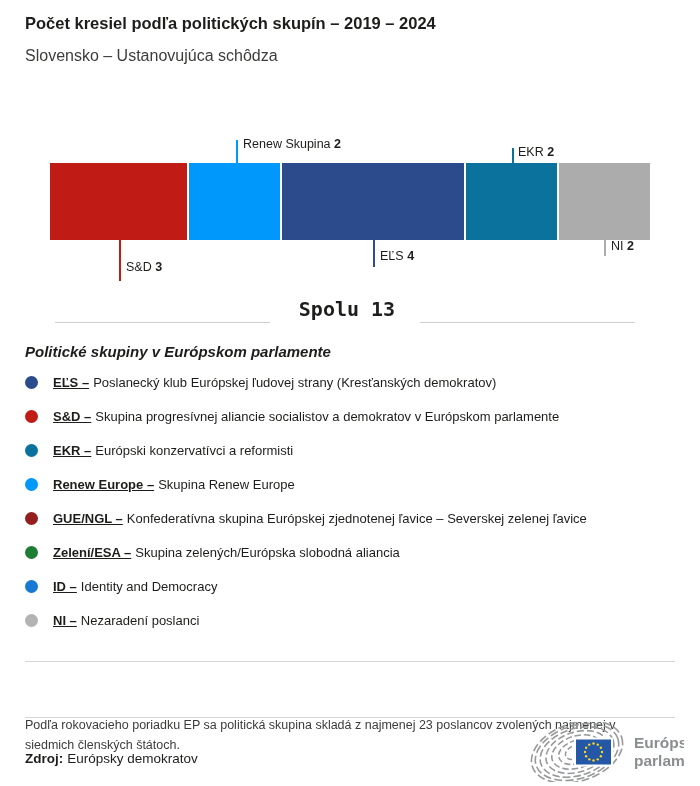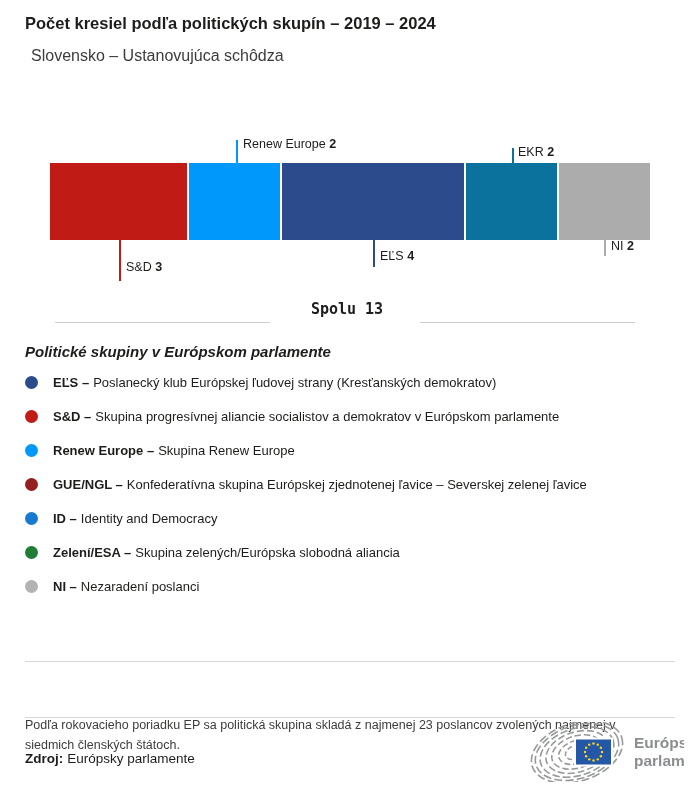--- a/index.html
+++ b/index.html
@@ -1,21 +1,21 @@
 <!DOCTYPE html>
 <html><head>
 <meta charset="utf-8">
 <style>
   html,body { margin:0; padding:0; background:#ffffff; }
   .canvas {
     position:relative; width:684px; height:786px; background:#ffffff;
     font-family:"Liberation Sans", sans-serif; color:#1d1d1b; overflow:hidden;
   }
   .title { position:absolute; left:25px; top:14px; font-size:16.5px; font-weight:bold; color:#1d1d1b; }
-  .subtitle { position:absolute; left:31px; top:47px; font-size:16px; font-weight:normal; color:#3c3c3b; }
+  .subtitle { position:absolute; left:25px; top:47px; font-size:16px; font-weight:normal; color:#3c3c3b; }
 
   
   .bar { position:absolute; left:50px; top:163px; width:600px; height:77px; display:flex; gap:2px; }
   .seg { height:100%; flex-basis:0; }
 
   
   .co-line { position:absolute; width:2px; }
   #line-renew { left:236px; top:140px; height:23px; }
   #line-ekr  { left:512px; top:148px; height:15px; }
   #line-sd   { left:119px; top:240px; height:41px; }
@@ -28,33 +28,33 @@
   #label-renew { left:243px; top:137px; }
   #label-ekr   { left:518px; top:145px; }
   #label-sd    { left:126px; top:260px; }
   #label-els   { left:380px; top:249px; }
   #label-ni    { left:611px; top:239px; }
 
   
   .total-block {
     position:absolute; left:0; top:300px; width:694px; text-align:center;
     font-family:"DejaVu Sans Mono", monospace; font-weight:bold;
-    font-size:15px; line-height:19px; color:#1d1d1b;
+    font-size:20px; line-height:19px; color:#1d1d1b;
   }
   .rule { position:absolute; top:322px; height:0; border-top:1px solid #cfcfcf; }
   #rule-left  { left:55px;  width:215px; }
   #rule-right { left:420px; width:215px; }
 
   
   .legend-heading { position:absolute; left:25px; top:343px; font-size:15px; font-weight:bold;font-style:italic; }
   .legend { position:absolute; left:25px; top:365px; width:650px; }
   .legend-item { display:flex; align-items:center; height:34px; }
   .dot { width:13px; height:13px; border-radius:50%; margin-right:15px; flex:none; }
   .li-text { font-size:13px; white-space:nowrap; }
-  .li-abbr { font-weight:bold; }
+  .li-abbr { font-weight:bold;text-decoration:underline; }
   .li-desc { margin-left:4px; font-weight:normal; }
 
   
   .hr { position:absolute; left:25px; width:650px; height:0; border-top:1px solid #d6d6d6; }
   #hr1 { top:661px; }
   #hr2 { top:717px; }
   .footnote { position:absolute; left:25px; top:671px; width:638px; font-size:12.5px; line-height:20px; color:#3c3c3b;margin-top:44px; }
   .source { position:absolute; left:25px; top:751px; font-size:13.5px; color:#1d1d1b; }
   .source .src-label { font-weight:bold; }
   .source .src-value { font-weight:normal; margin-left:4px; }
@@ -78,21 +78,21 @@
     <div class="seg" style="background-color: rgb(172, 172, 172); flex-grow: 2;"></div>
   </div>
 
   <div class="co-line" id="line-renew" style="background-color: rgb(0, 152, 251);"></div>
   <div class="co-line" id="line-ekr" style="background-color: rgb(11, 114, 158);"></div>
   <div class="co-line" id="line-sd" style="background-color: rgb(192, 27, 21);"></div>
   <div class="co-line" id="line-els" style="background-color: rgb(44, 75, 141);"></div>
   <div class="co-line" id="line-ni" style="background-color: rgb(172, 172, 172);"></div>
 
   <div class="co-label" id="label-renew">
-    <span>Renew Europe</span> <b>2</b>
+    <span>Renew Skupina</span> <b>2</b>
   </div>
   <div class="co-label" id="label-ekr">
     <span>EKR</span> <b>2</b>
   </div>
   <div class="co-label" id="label-sd">
     <span>S&amp;D</span> <b>3</b>
   </div>
   <div class="co-label" id="label-els">
     <span>EĽS</span> <b>4</b>
   </div>
@@ -110,47 +110,51 @@
   <div class="legend">
     <div class="legend-item">
       <span class="dot" style="background-color: rgb(44, 75, 141);"></span>
       <span class="li-text"><span class="li-abbr">EĽS –</span><span class="li-desc">Poslanecký klub Európskej ľudovej strany (Kresťanských demokratov)</span></span>
     </div>
     <div class="legend-item">
       <span class="dot" style="background-color: rgb(192, 27, 21);"></span>
       <span class="li-text"><span class="li-abbr">S&amp;D –</span><span class="li-desc">Skupina progresívnej aliancie socialistov a demokratov v Európskom parlamente</span></span>
     </div>
     <div class="legend-item">
+      <span class="dot" style="background-color: rgb(11, 114, 158);"></span>
+      <span class="li-text"><span class="li-abbr">EKR –</span><span class="li-desc">Európski konzervatívci a reformisti</span></span>
+    </div>
+    <div class="legend-item">
       <span class="dot" style="background-color: rgb(0, 152, 251);"></span>
       <span class="li-text"><span class="li-abbr">Renew Europe –</span><span class="li-desc">Skupina Renew Europe</span></span>
     </div>
     <div class="legend-item">
       <span class="dot" style="background-color: rgb(148, 31, 30);"></span>
       <span class="li-text"><span class="li-abbr">GUE/NGL –</span><span class="li-desc">Konfederatívna skupina Európskej zjednotenej ľavice – Severskej zelenej ľavice</span></span>
     </div>
     <div class="legend-item">
+      <span class="dot" style="background-color: rgb(30, 125, 53);"></span>
+      <span class="li-text"><span class="li-abbr">Zelení/ESA –</span><span class="li-desc">Skupina zelených/Európska slobodná aliancia</span></span>
+    </div>
+    <div class="legend-item">
       <span class="dot" style="background-color: rgb(23, 121, 210);"></span>
       <span class="li-text"><span class="li-abbr">ID –</span><span class="li-desc">Identity and Democracy</span></span>
-    </div>
-    <div class="legend-item">
-      <span class="dot" style="background-color: rgb(30, 125, 53);"></span>
-      <span class="li-text"><span class="li-abbr">Zelení/ESA –</span><span class="li-desc">Skupina zelených/Európska slobodná aliancia</span></span>
     </div>
     <div class="legend-item">
       <span class="dot" style="background-color: rgb(179, 179, 179);"></span>
       <span class="li-text"><span class="li-abbr">NI –</span><span class="li-desc">Nezaradení poslanci</span></span>
     </div>
   </div>
 
   <div class="hr" id="hr1"></div>
   <div class="footnote">Podľa rokovacieho poriadku EP sa politická skupina skladá z najmenej 23 poslancov zvolených najmenej v siedmich členských štátoch.</div>
   <div class="hr" id="hr2"></div>
 
   <div class="source">
-    <span class="src-label">Zdroj:</span><span class="src-value">Európsky parlamente</span>
+    <span class="src-label">Zdroj:</span><span class="src-value">Európsky demokratov</span>
   </div>
 
   <div class="logo">
     <svg width="96" height="60" viewBox="0 0 96 60" xmlns="http://www.w3.org/2000/svg">
       <g transform="rotate(-18 48 30)" fill="none" stroke="#97999b" stroke-width="1.6">
         <ellipse cx="48" cy="30" rx="12" ry="7" stroke-dasharray="5 2.4"></ellipse>
         <ellipse cx="48" cy="30" rx="19" ry="11.5" stroke-dasharray="6 2.6"></ellipse>
         <ellipse cx="48" cy="30" rx="26" ry="16" stroke-dasharray="6.5 2.8"></ellipse>
         <ellipse cx="48" cy="30" rx="32" ry="20" stroke-dasharray="7 3"></ellipse>
         <ellipse cx="48" cy="30" rx="38" ry="23.5" stroke-dasharray="7.5 3"></ellipse>

